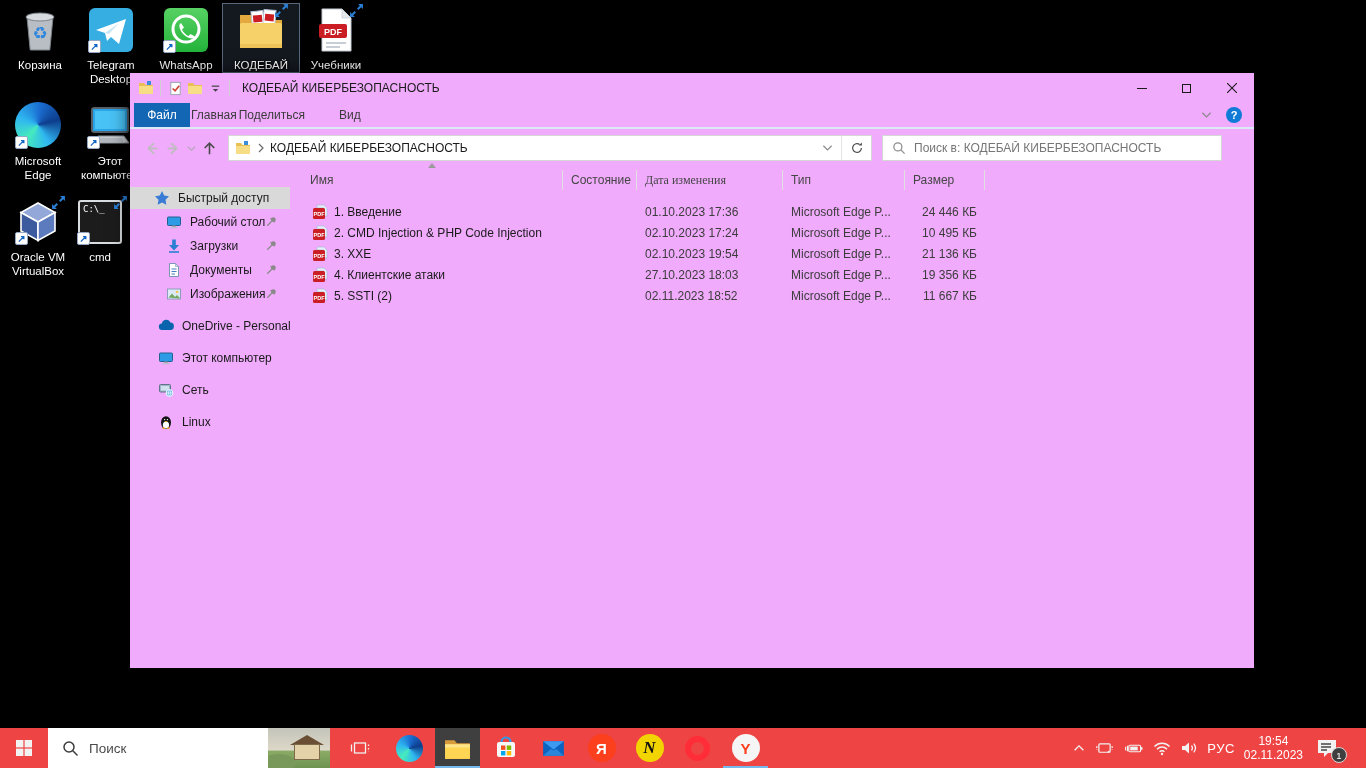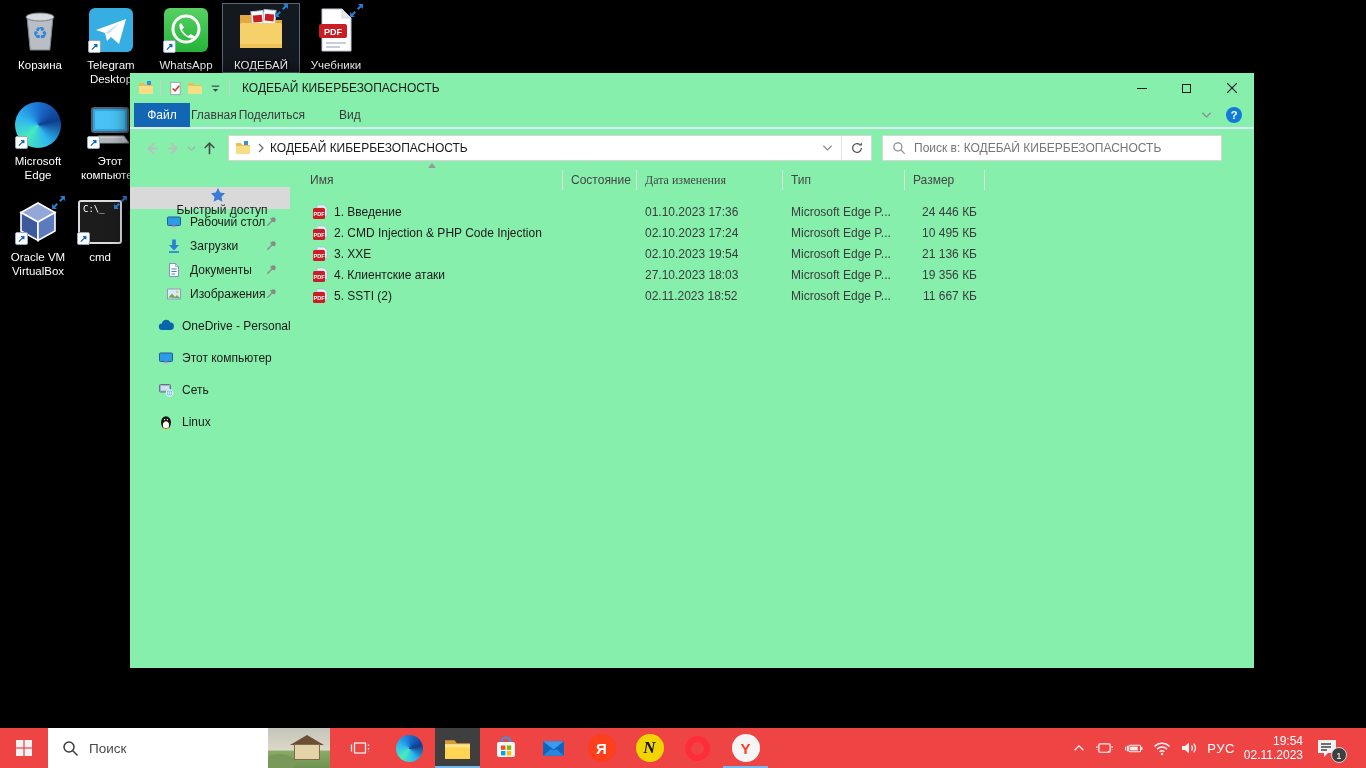--- a/index.html
+++ b/index.html
@@ -21,21 +21,21 @@
               font-weight:bold; line-height:11px; text-align:center; }
   .zip-arrows { position:absolute; top:-3px; right:-4px; }
   .rounded { border-radius:6px; }
   .edge-ball { width:46px; height:46px; margin:1px auto; border-radius:50%;
     background:conic-gradient(from 220deg,#46ecbc,#2fb6f0,#1b6ed2,#0d3d8c,#2fb6f0,#46ecbc); }
   .cmd-box { position:absolute; inset:2px; background:#1c1c1c; border:2px solid #d9dde0;
              border-radius:3px; color:#fff; font-family:"DejaVu Sans Mono", monospace;
              font-size:9px; text-align:left; padding:2px 0 0 3px; }
 
   
-  .win { position:absolute; left:130px; top:73px; width:1124px; height:595px; background:#86efac;
+  .win { position:absolute; left:130px; top:73px; width:1124px; height:595px; background:#f0abfc;
          z-index:10; box-shadow:0 2px 18px rgba(0,0,0,.75); display:flex; flex-direction:column; }
 
   .titlebar { height:30px; display:flex; align-items:center; padding-left:6px; }
   .qat-ic { width:20px; height:20px; display:flex; align-items:center; justify-content:center; }
   .vsep { width:1px; height:16px; background:#cfcfcf; margin:0 4px; }
   .title-text { margin-left:8px; font-size:12px; color:#1a1a1a; white-space:nowrap; }
   .wcs { margin-left:auto; display:flex; height:30px; }
   .wc { width:45px; display:flex; align-items:center; justify-content:center; }
 
   .tabs { height:26px; display:flex; align-items:stretch; border-bottom:2px solid #dbe9f7;
@@ -60,21 +60,21 @@
                display:flex; align-items:center; background:#fff; }
   .searchbox input { border:none; outline:none; flex:1; font:inherit; color:#1a1a1a;
                      margin-left:8px; }
   .searchbox input::placeholder { color:#767676; opacity:1; }
 
   .main { flex:1; display:flex; min-height:0; }
   .sidebar { width:160px; padding-top:20px; }
   .si { height:22px; display:flex; align-items:center; margin-bottom:2px; position:relative;
         white-space:nowrap; }
   .si .ic { width:16px; margin-right:8px; flex:none; }
-  .si.parent { padding-left:24px;flex-direction:column; }
+  .si.parent { padding-left:24px; }
   .si.child  { padding-left:36px; }
   .si.group  { padding-left:28px; margin-top:10px; }
   .si.selected { background:#d9d9d9; }
   .pin { position:absolute; right:12px; top:4px; }
 
   .filearea { flex:1; position:relative; }
   .fhead { display:flex; height:26px; color:#454545; align-items:center; }
   .hc { height:20px; display:flex; align-items:center; border-right:1px solid #e0e0e0; }
   .hc-name  { width:273px; padding-left:20px; position:relative; }
   .hc-state { width:74px;  padding-left:8px; }
@@ -124,21 +124,21 @@
   .tile { width:45px; position:relative; display:flex; align-items:center; justify-content:center; }
   .tile.active { background:#3f3f3f; }
   .tile .ul { position:absolute; left:0; right:0; bottom:0; height:2px; background:#76b9ed; }
   .circ { width:28px; height:28px; border-radius:50%; display:flex; align-items:center;
           justify-content:center; font-weight:bold; font-size:15px; }
   .opera-ring { width:25px; height:25px; border-radius:50%; border:6px solid #ff2d37; }
   .tb-tray { margin-left:auto; display:flex; align-items:center; gap:9px; padding-right:4px;
              color:#fff; }
   .tray-ic { display:flex; align-items:center; justify-content:center; }
   .tray-lang { font-size:13px; letter-spacing:.5px; }
-  .tray-clock { text-align:right; font-size:12px; line-height:14px; }
+  .tray-clock { text-align:center; font-size:12px; line-height:14px; }
   .tray-ac { position:relative; margin-left:4px; margin-right:10px; }
   .badge { position:absolute; right:-9px; bottom:-5px; width:16px; height:16px; border-radius:50%;
            background:#3f3f3f; border:1px solid #d8d8d8; color:#fff; font-size:9.5px;
            display:flex; align-items:center; justify-content:center; }
   .show-desktop { width:5px; border-left:1px solid #5a5a5a; }
 </style>
 </head>
 <body>
 
 <div class="dicon" style="left:2px;top:4px">

